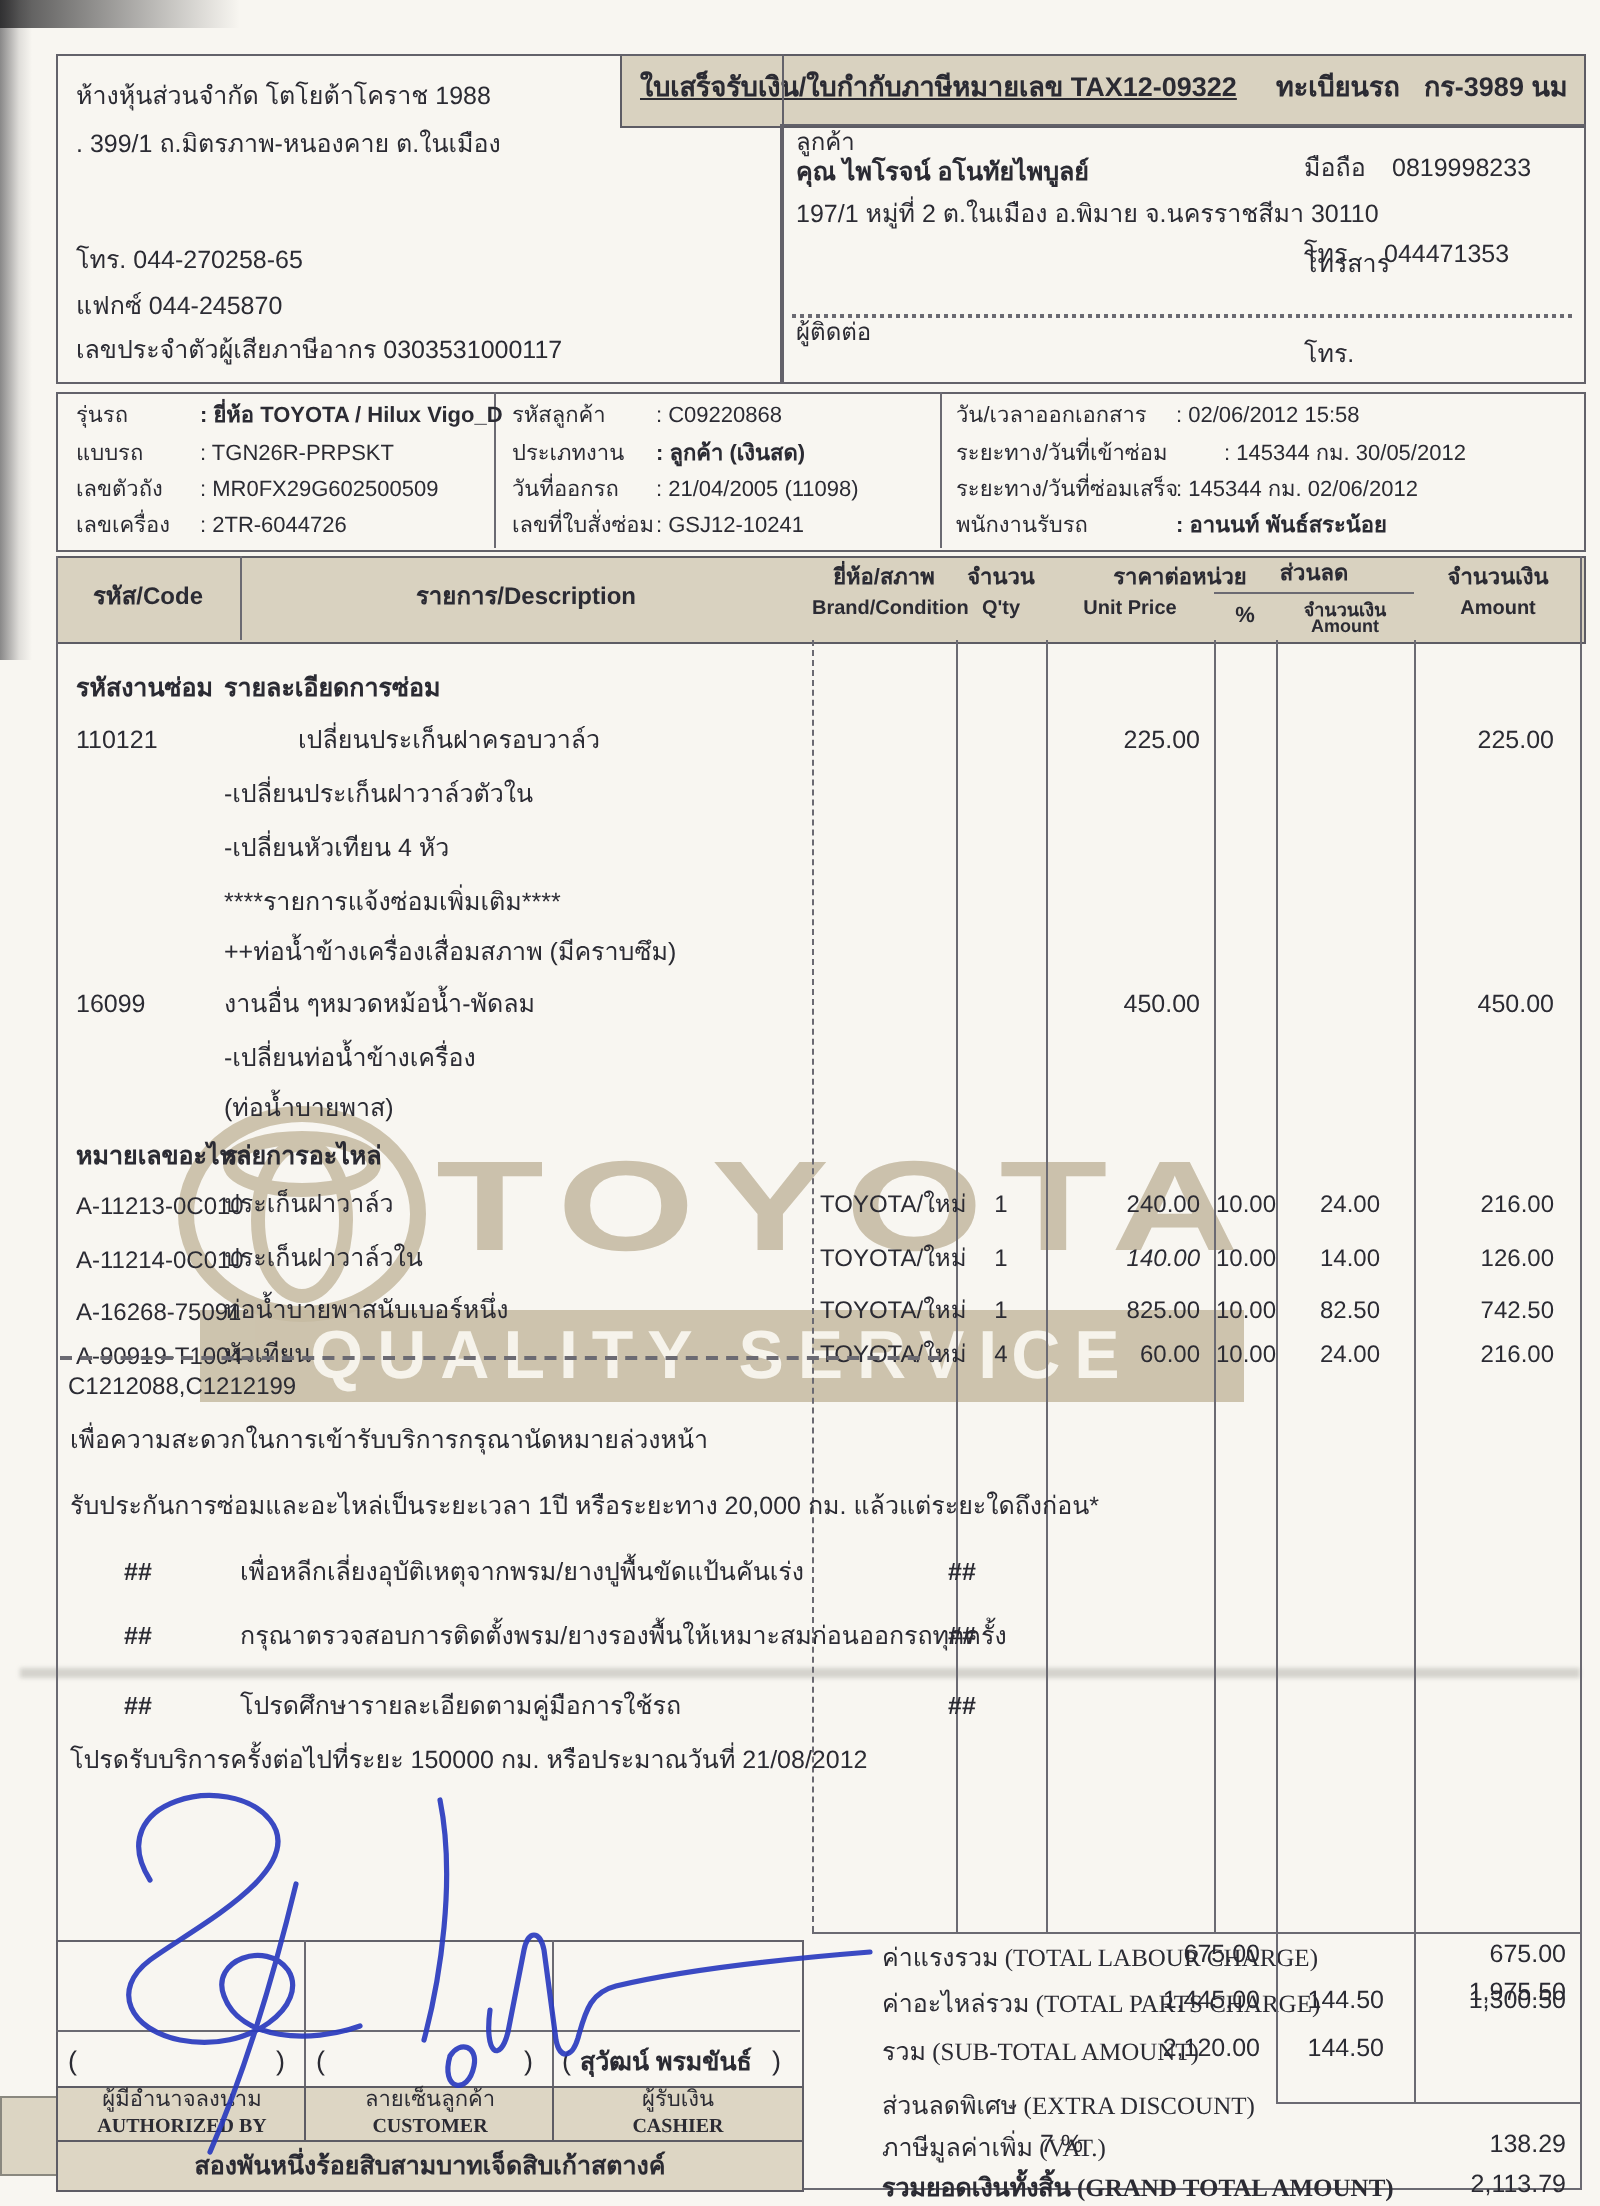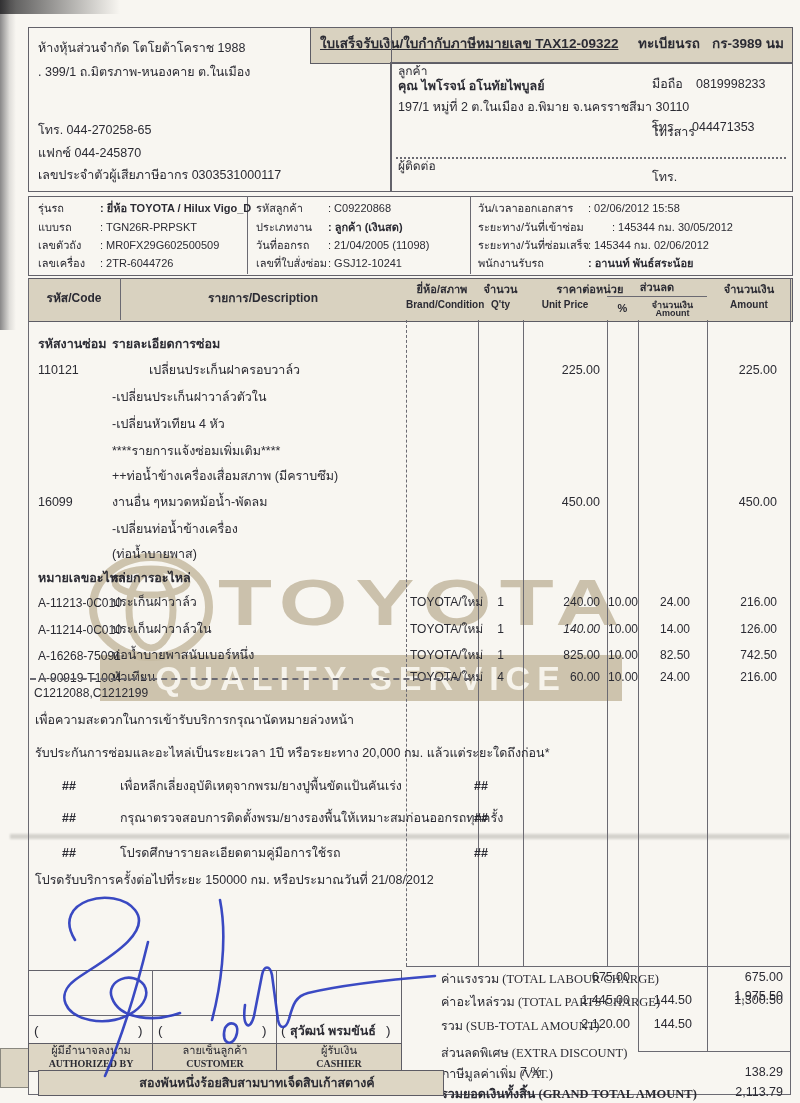--- a/index.html
+++ b/index.html
@@ -262,21 +262,21 @@
   </div>
   <div class="sig-label-band" style="left:152px;top:1043px;width:124px;height:27px;">
     <div class="t11">ลายเซ็นลูกค้า</div>
     <div class="b serif" style="font-size:10px;">CUSTOMER</div>
   </div>
   <div class="sig-label-band" style="left:276px;top:1043px;width:124px;height:27px;">
     <div class="t11">ผู้รับเงิน</div>
     <div class="b serif" style="font-size:10px;">CASHIER</div>
   </div>
 
-  <div class="sig-label-band t13 b" style="left:38px;top:1070px;width:372px;height:24px;line-height:24px;padding-left:32px;">สองพันหนึ่งร้อยสิบสามบาทเจ็ดสิบเก้าสตางค์</div>
+  <div class="sig-label-band t13 b" style="left:28px;top:1070px;width:372px;height:24px;line-height:24px;">สองพันหนึ่งร้อยสิบสามบาทเจ็ดสิบเก้าสตางค์</div>
 
   <div class="abs" style="left:20px;top:880px;width:430px;height:205px;">
     <svg width="430" height="205" viewBox="0 0 430 205">
       <g fill="none" stroke="#2a3bbf" stroke-width="2.6" stroke-linecap="round" opacity="0.92">
         <path d="M55,60 C30,20 95,5 115,30 C135,55 75,85 55,100 C35,115 45,135 70,140 C105,147 135,122 124,105 C113,90 85,100 92,118 C100,140 135,142 160,133"></path>
         <path d="M128,62 C120,95 105,150 85,196"></path>
         <path d="M200,20 C208,60 200,110 192,140"></path>
         <path d="M205,148 C200,165 214,168 217,153 C219,143 210,140 205,148"></path>
         <path d="M225,125 C222,147 230,152 234,136 L242,95 C244,85 250,85 252,95 L258,140 C260,150 266,149 269,139 C273,124 276,116 288,113 C330,103 390,98 415,96"></path>
       </g>

